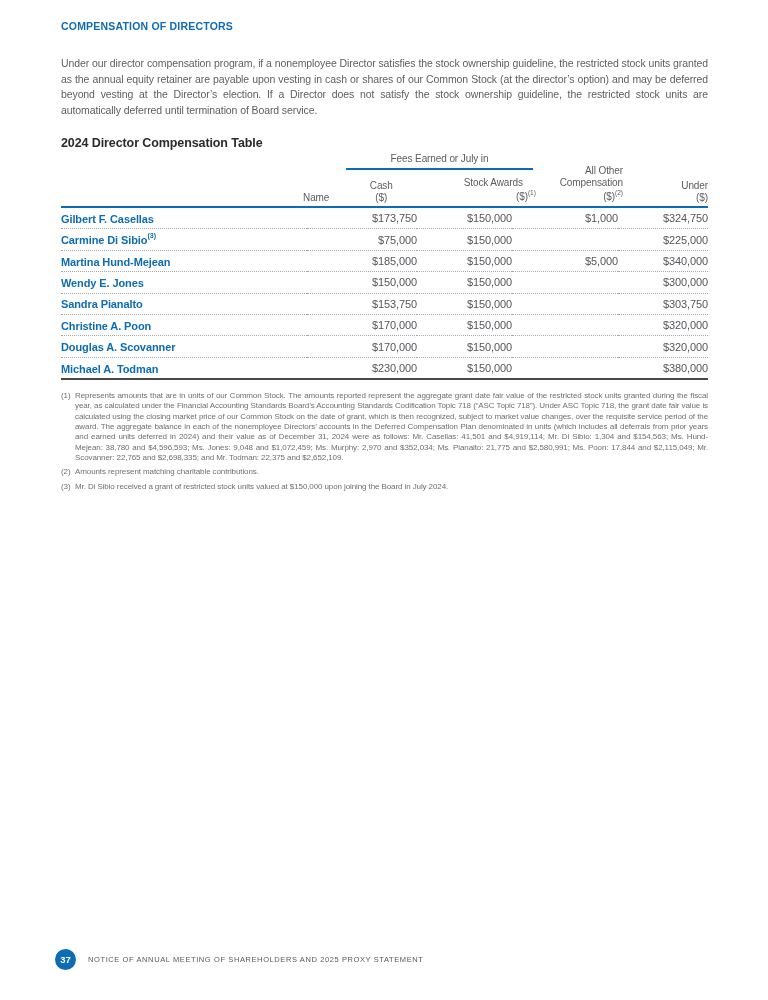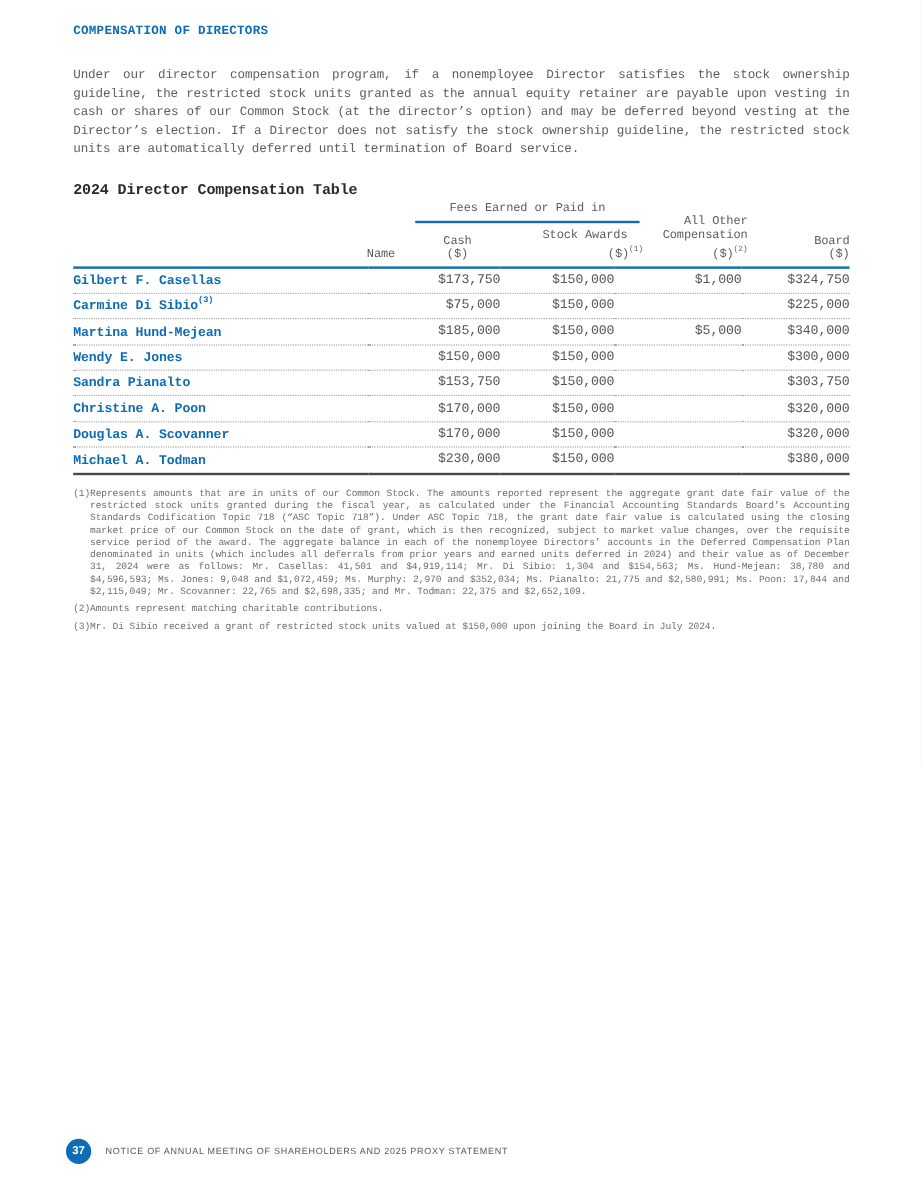--- a/index.html
+++ b/index.html
@@ -5,21 +5,21 @@
   html,body{margin:0;padding:0;background:#e8e8e8;}
   .page{
     position:relative;
     width:768px;height:1000px;
     background:#ffffff;
     font-family:"Liberation Sans","DejaVu Sans",sans-serif;
     overflow:hidden;
     margin:0 auto;
     letter-spacing:-0.1px;
   }
-  .content{position:absolute;left:61px;top:20px;width:647px;font-family:Liberation Mono, monospace;}
+  .content{position:absolute;left:61px;top:20px;width:647px;}
 
   .section-heading{
     color:#0d6cb4;
     font-size:10.5px;
     font-weight:bold;
     letter-spacing:0.2px;
     margin:0 0 24px 0;
   }
   .intro{
     color:#5d5e60;
@@ -111,40 +111,40 @@
 <div class="page">
   <div class="content">
 
     <h1 class="section-heading">COMPENSATION OF DIRECTORS</h1>
 
     <p class="intro">Under our director compensation program, if a nonemployee Director satisfies the stock ownership guideline, the restricted stock units granted as the annual equity retainer are payable upon vesting in cash or shares of our Common Stock (at the director’s option) and may be deferred beyond vesting at the Director’s election. If a Director does not satisfy the stock ownership guideline, the restricted stock units are automatically deferred until termination of Board service.</p>
 
     <h2 class="table-title">2024 Director Compensation Table</h2>
 
     <div class="thead">
-      <div class="fees-group">Fees Earned or Paid in</div>
+      <div class="fees-group">Fees Earned or July in</div>
       <div class="col-row">
         <div class="col-name">
           <span class="hline">Name</span>
         </div>
         <div class="col-cash">
           <span class="hline">Cash</span>
           <span class="hline"><span>($)</span></span>
         </div>
         <div class="col-stock">
           <span class="hline">Stock Awards</span>
           <span class="hline"><span>($)</span><sup class="hsup hsup-out">(1)</sup></span>
         </div>
         <div class="col-other">
           <span class="hline">All Other</span>
           <span class="hline">Compensation</span>
           <span class="hline"><span>($)</span><sup class="hsup">(2)</sup></span>
         </div>
         <div class="col-total">
-          <span class="hline">Board</span>
+          <span class="hline">Under</span>
           <span class="hline"><span>($)</span></span>
         </div>
       </div>
     </div>
 
     <table class="comp">
       <colgroup>
         <col style="width:246px">
           <col style="width:110px">
           <col style="width:95px">

